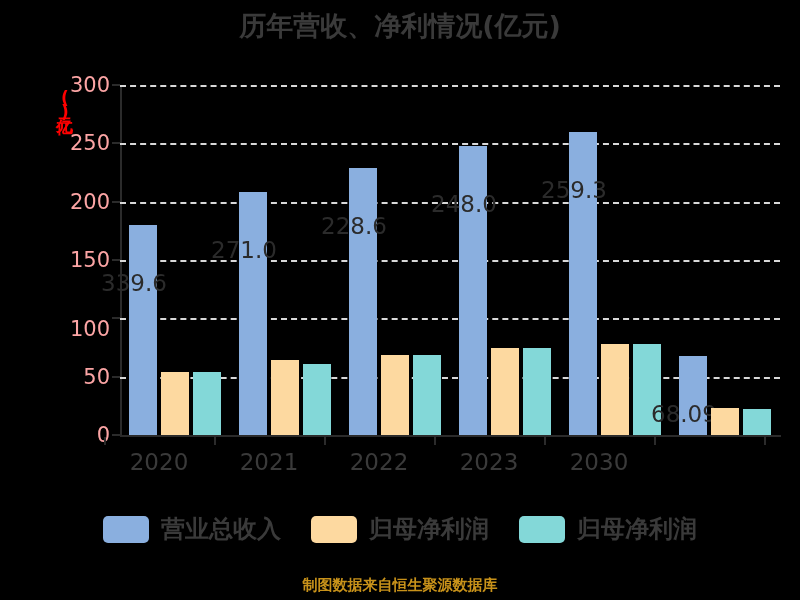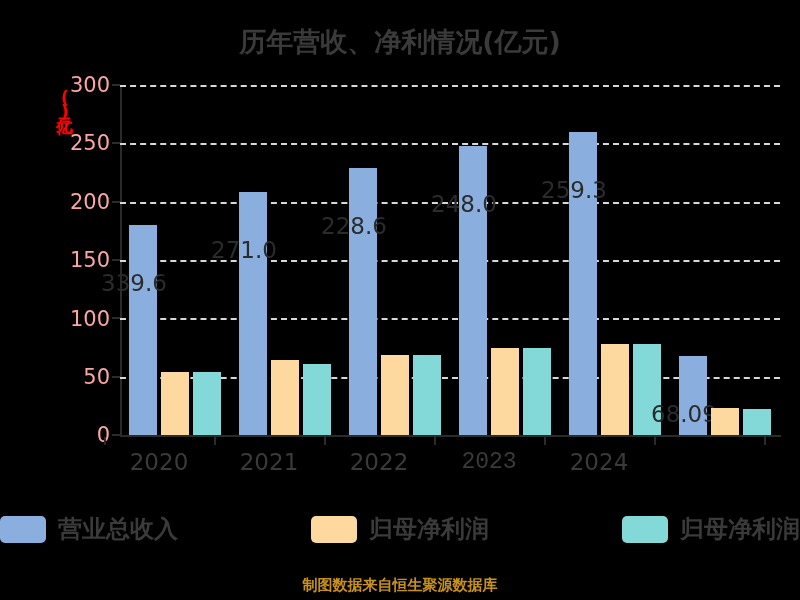--- a/index.html
+++ b/index.html
@@ -20,21 +20,20 @@
     position: absolute;
     top: 8px;
     left: 0;
     width: 800px;
     text-align: center;
     color: #3a3a3a;
     font-size: 27px;
     font-weight: bold;
     letter-spacing: 0px;
     white-space: nowrap;
-    margin-top: 16px;
   }
 
   
   #plot-area {
     position: absolute;
     left: 120px;
     top: 85px;
     width: 660px;
     height: 350px;
   }
@@ -137,21 +136,21 @@
     height: 45px;
   }
 
   
   #legend {
     position: absolute;
     left: 0;
     top: 513px;
     width: 800px;
     display: flex;
-    justify-content: space-between;
+    justify-content: center;
     align-items: center;
     gap: 30px;
   }
   .legend-item {
     display: flex;
     align-items: center;
     gap: 12px;
   }
   .legend-swatch {
     width: 46px;
@@ -222,43 +221,43 @@
       <div class="bar-label" style="left: 531px; top: 340.562px;">68.09</div>
       <div class="bar bar-profit" style="left: 591px; width: 28px; height: 26.6px; background: rgb(253, 217, 160);"></div>
       <div class="bar bar-adjusted" style="left: 623px; width: 28px; height: 26.25px; background: rgb(131, 216, 216);"></div>
     </div>
   <div id="yticks-layer">
       <div class="ytick-mark" style="top: 349px;"></div>
       <div class="ytick-label-wrap" style="top: 350px;">0</div>
       <div class="ytick-mark" style="top: 290.667px;"></div>
       <div class="ytick-label-wrap" style="top: 291.667px;">50</div>
       <div class="ytick-mark" style="top: 232.333px;"></div>
-      <div class="ytick-label-wrap" style="top: 234px;">100</div>
+      <div class="ytick-label-wrap" style="top: 244px;">100</div>
       <div class="ytick-mark" style="top: 174px;"></div>
       <div class="ytick-label-wrap" style="top: 175px;">150</div>
       <div class="ytick-mark" style="top: 115.667px;"></div>
       <div class="ytick-label-wrap" style="top: 116.667px;">200</div>
       <div class="ytick-mark" style="top: 57.3333px;"></div>
       <div class="ytick-label-wrap" style="top: 58.3333px;">250</div>
       <div class="ytick-mark" style="top: -1px;"></div>
       <div class="ytick-label-wrap" style="top: 0px;">300</div>
     </div>
 </div>
 
 <div id="xaxis-layer">
     <div class="xtick-mark" style="left: 0px;"></div>
     <div class="xtick-label" style="left: 55px;">2020</div>
     <div class="xtick-mark" style="left: 110px;"></div>
     <div class="xtick-label" style="left: 165px;">2021</div>
     <div class="xtick-mark" style="left: 220px;"></div>
     <div class="xtick-label" style="left: 275px;">2022</div>
     <div class="xtick-mark" style="left: 330px;"></div>
-    <div class="xtick-label" style="left: 385px; font-family: Liberation Mono, monospace;">2023</div>
+    <div class="xtick-label" style="left: 385px;">2023</div>
     <div class="xtick-mark" style="left: 440px;"></div>
-    <div class="xtick-label" style="left: 495px;">2024</div>
+    <div class="xtick-label" style="left: 495px;">2030</div>
     <div class="xtick-mark" style="left: 550px;"></div>
     <div class="xtick-mark" style="left: 660px;"></div>
   </div>
 
 <div id="legend">
     <div class="legend-item">
       <div class="legend-swatch" style="background: rgb(138, 175, 223);"></div>
       <div class="legend-label">营业总收入</div>
     </div>
     <div class="legend-item">

